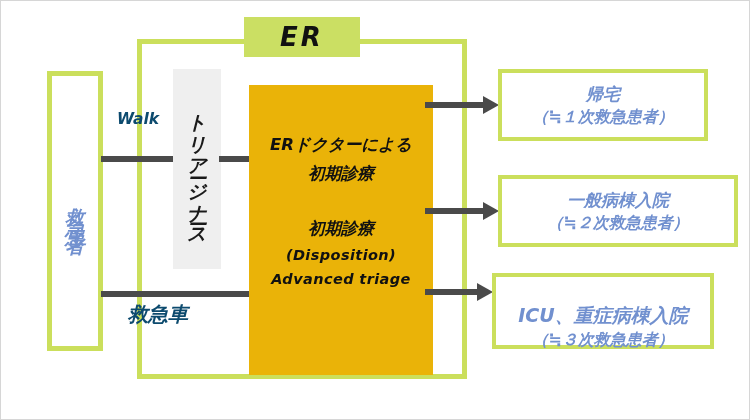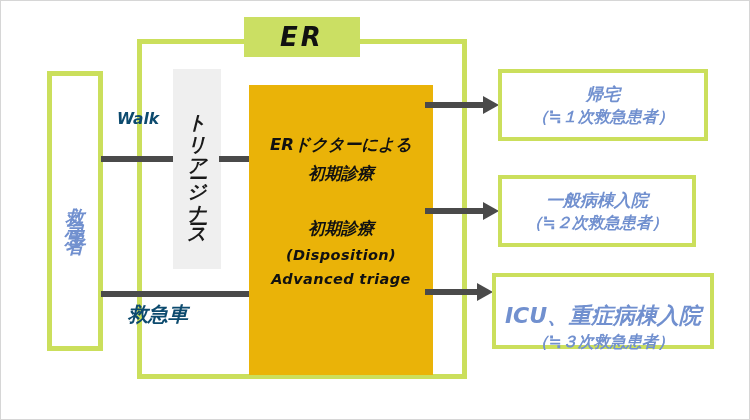--- a/index.html
+++ b/index.html
@@ -133,23 +133,23 @@
     align-items: center;
     justify-content: center;
     text-align: center;
     color: #7190cf;
     font-weight: bold;
   }
   .outcome .line1 { font-size: 17px; line-height: 1.35; }
   .outcome .line2 { font-size: 16px; line-height: 1.35; }
 
   #outcome-1 { left: 497px; top: 68px;  width: 210px; height: 72px; }
-  #outcome-2 { left: 497px; top: 174px; width: 198px; height: 72px; }
+  #outcome-2 { left: 497px; top: 174px; width: 240px; height: 72px; }
   #outcome-3 { left: 491px; top: 272px; width: 222px; height: 76px; }
-  #outcome-3 .line1 { font-size: 22px; margin-top: 32px; }
+  #outcome-3 .line1 { font-size: 19px; margin-top: 32px; }
 
   
   .hline {
     background: #4a4a4a;
     height: 6px;
   }
 
   #line-walkin   { left: 100px; top: 155px; width: 74px; }
   #line-triage-er{ left: 218px; top: 155px; width: 32px; }
   #line-ambulance{ left: 100px; top: 290px; width: 150px; }

